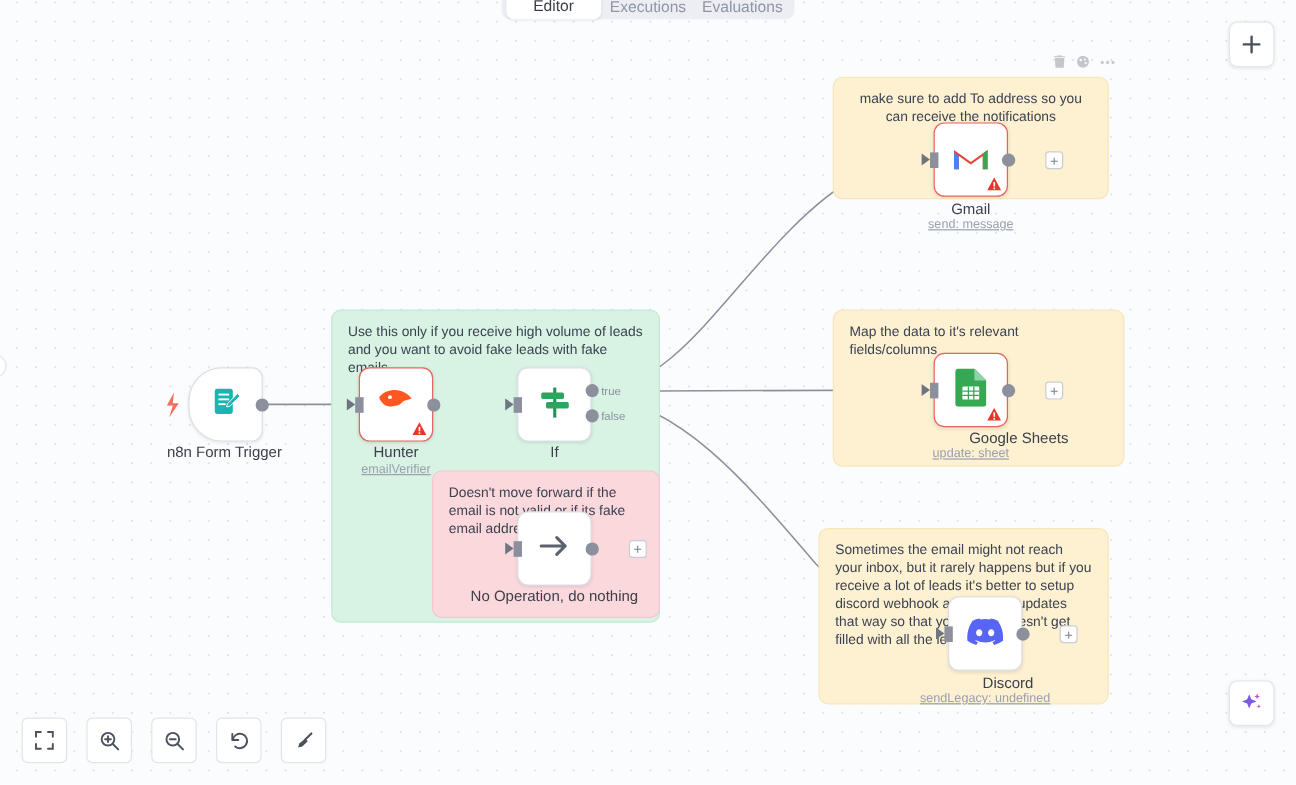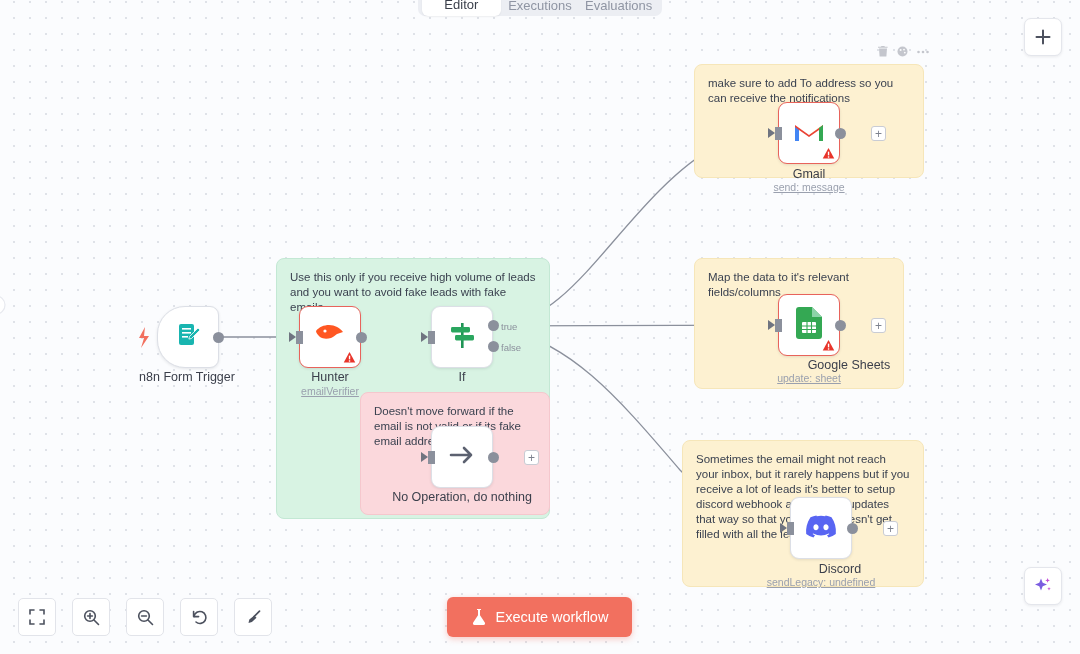--- a/index.html
+++ b/index.html
@@ -213,25 +213,25 @@
   <div class="tabbar">
     <div class="tab active">Editor</div>
     <div class="tab">Executions</div>
     <div class="tab">Evaluations</div>
   </div>
 
   <div class="sticky sticky-green" style="left:276px; top:258px; width:274px; height:261px;">
     <div>Use this only if you receive high volume of leads and you want to avoid fake leads with fake emails</div>
   </div>
 
-  <div class="sticky sticky-yellow" style="left:694px; top:64px; width:230px; height:114px;">
+  <div class="sticky sticky-yellow" style="left:694px; top:64px; width:230px; height:102px;text-align:center;">
     <div>make sure to add To address so you can receive the notifications</div>
   </div>
 
-  <div class="sticky sticky-yellow" style="left:694px; top:258px; width:210px; height:131px;">
+  <div class="sticky sticky-yellow" style="left:694px; top:258px; width:243px; height:131px;">
     <div>Map the data to it's relevant fields/columns</div>
   </div>
 
   <div class="sticky sticky-yellow" style="left:682px; top:440px; width:242px; height:147px;">
     <div>Sometimes the email might not reach your inbox, but it rarely happens but if you receive a lot of leads it's better to setup discord webhook and receive updates that way so that your inbox doesn't get filled with all the leads</div>
   </div>
 
   <div class="sticky sticky-pink" style="left:360px; top:392px; width:190px; height:123px;">
     <div>Doesn't move forward if the email is not valid or if its fake email address</div>
   </div>
@@ -404,26 +404,20 @@
       <path d="M2.6 2.6v5h5" stroke="#4c515e" stroke-width="1.6" fill="none" stroke-linecap="round" stroke-linejoin="round"></path>
     </svg>
   </div>
   <div class="tool" style="left:234px; top:598px;">
     <svg width="17" height="17" viewBox="0 0 17 17">
       <path d="M14.5 2.2L9 7.6" stroke="#4c515e" stroke-width="1.7" stroke-linecap="round"></path>
       <path d="M9.3 6.6l2.2 2.2-4.6 4.2-3.4.9.8-3.4z" fill="#4c515e"></path>
     </svg>
   </div>
 
-  <button class="execute">
-    <svg width="16" height="18" viewBox="0 0 16 18">
-      <path d="M6 1h4v1H9v5.2l4.8 7.3c.7 1 0 2.5-1.2 2.5H3.4c-1.2 0-1.9-1.5-1.2-2.5L7 7.2V2H6z" fill="#ffffff"></path>
-    </svg>
-    <span>Execute workflow</span>
-  </button>
 
   <div class="corner-btn" style="left:1024px; top:18px;">
     <svg width="18" height="18" viewBox="0 0 18 18">
       <path d="M9 2.5v13M2.5 9h13" stroke="#4c515e" stroke-width="2" stroke-linecap="round"></path>
     </svg>
   </div>
   <div class="corner-btn" style="left:1024px; top:567px;">
     <svg width="20" height="20" viewBox="0 0 20 20">
       <path d="M8 2.5l1.7 4.3L14 8.5l-4.3 1.7L8 14.5l-1.7-4.3L2 8.5l4.3-1.7z" fill="#7b5ce0"></path>
       <path d="M14.6 2l.7 1.7 1.7.7-1.7.7-.7 1.7-.7-1.7-1.7-.7 1.7-.7z" fill="#c44bd6"></path>

